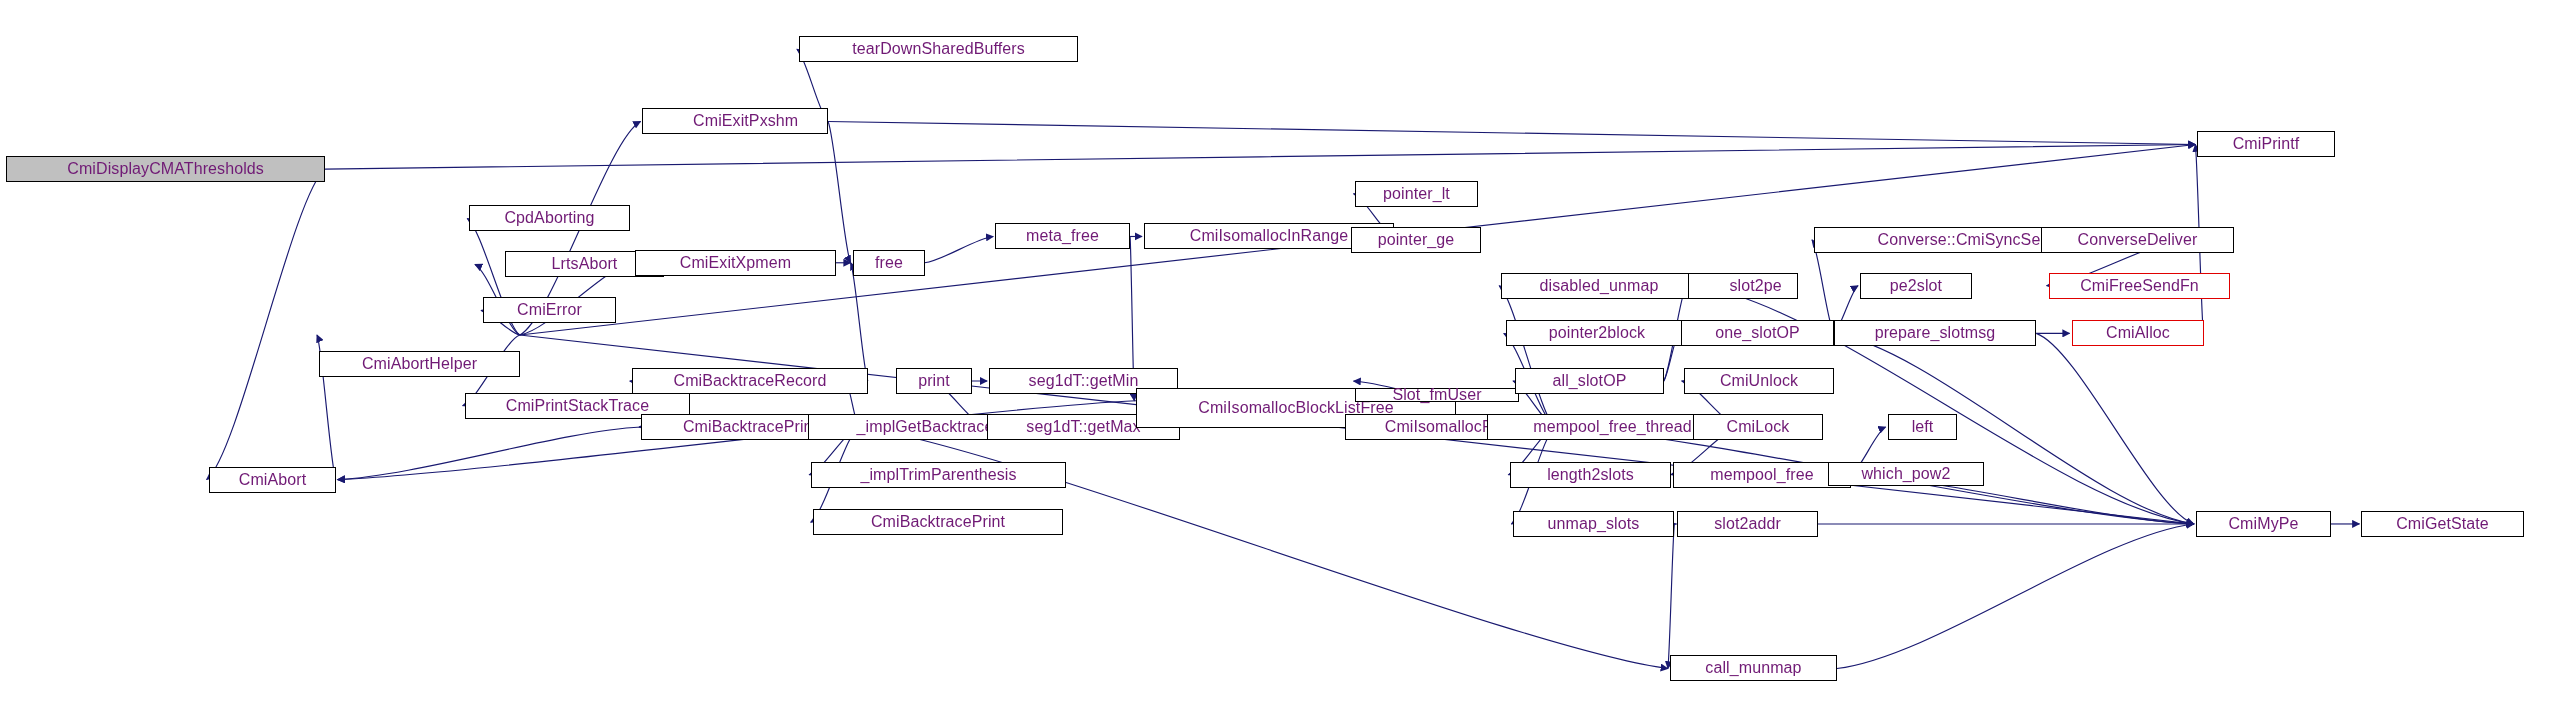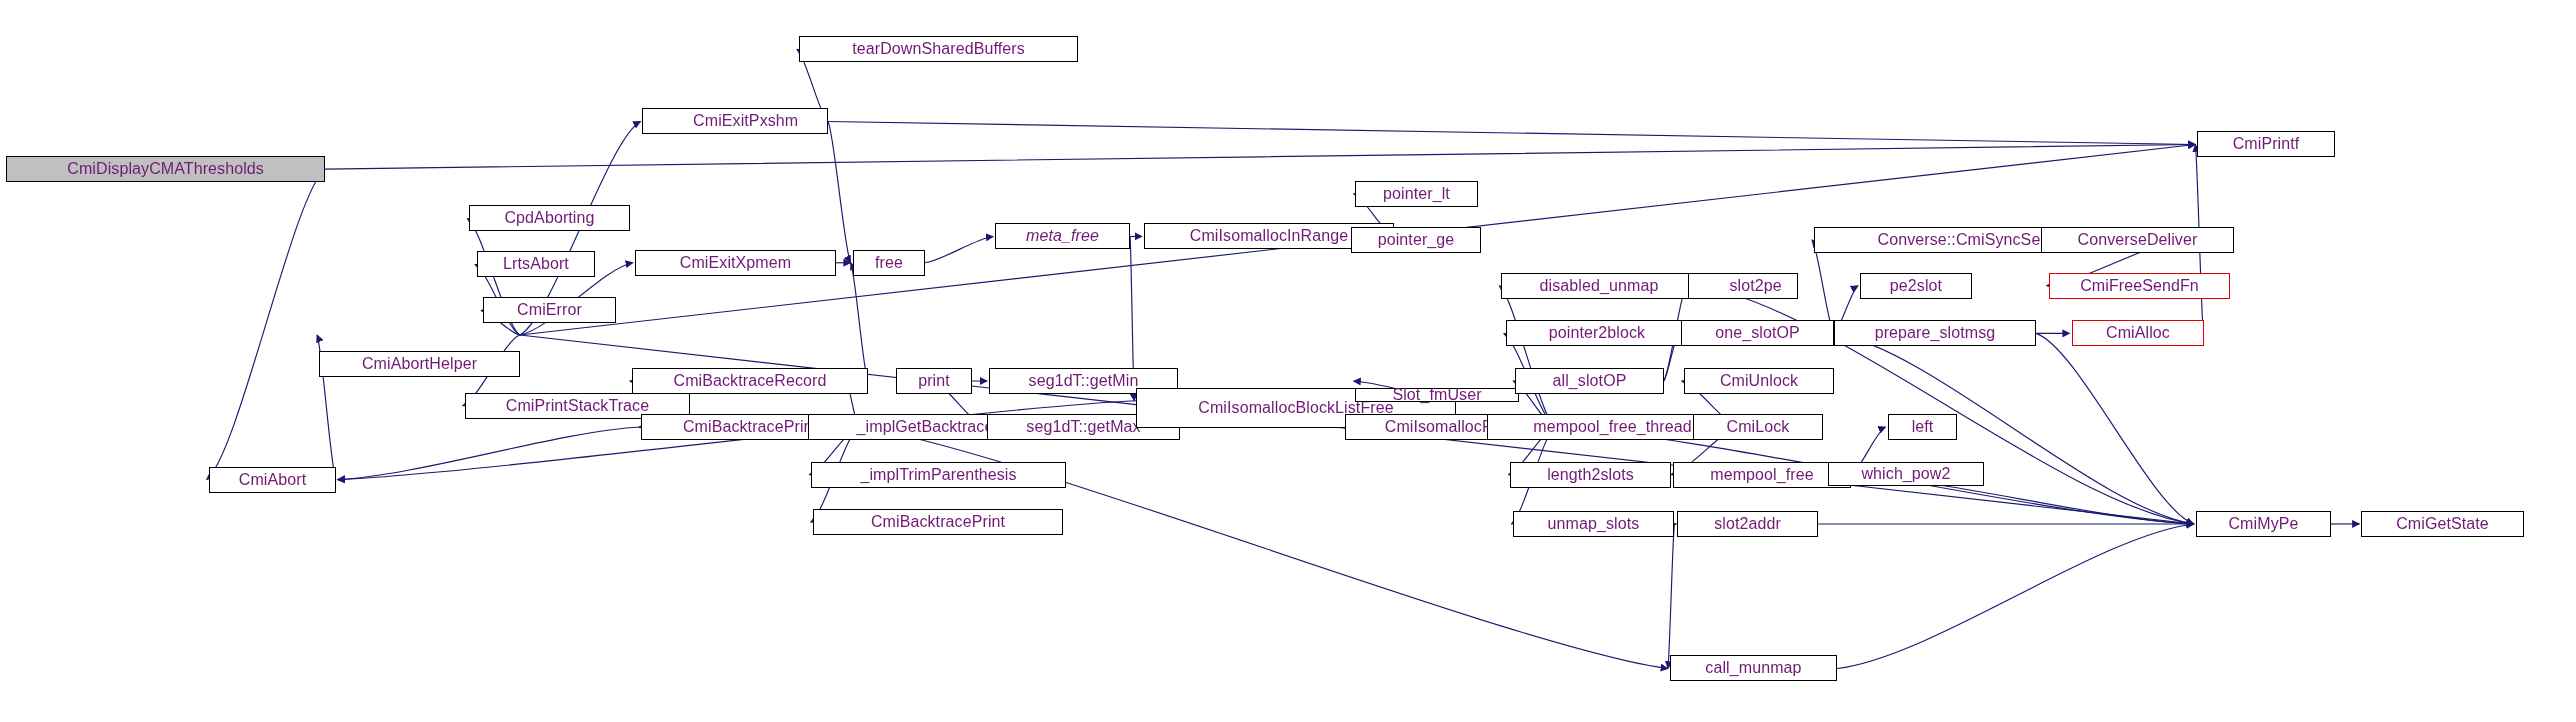--- a/index.html
+++ b/index.html
@@ -122,25 +122,25 @@
         <path d="M 1765.9285714285716 297.2090909090909 C 1905.3707142857145 317.0345454545454, 2142.93880952381 525.2018181818181, 2282.3809523809527 545.0272727272727" fill="none" stroke="#191970" stroke-width="1.2" marker-end="url(#arrow)"></path>
         <path d="M 2424.761904761905 545.0272727272727 L 2454.666666666667 545.0272727272727" fill="none" stroke="#191970" stroke-width="1.2" marker-end="url(#arrow)"></path>
         <path d="M 1911.095238095238 695.4272727272727 C 2011.342380952381 683.3952727272726, 2182.1338095238098 557.0592727272727, 2282.3809523809527 545.0272727272727" fill="none" stroke="#191970" stroke-width="1.2" marker-end="url(#arrow)"></path>
       </g>
   </svg>
   <div id="nodes">
       <div class="node root" style="left: 6.1px; top: 156px; width: 319px; height: 26px;">CmiDisplayCMAThresholds</div>
       <div class="node" style="left: 799px; top: 36px; width: 279px; height: 26px;">tearDownSharedBuffers</div>
       <div class="node" style="left: 642px; top: 108px; width: 186px; height: 26px; padding-left: 28px;">CmiExitPxshm</div>
       <div class="node" style="left: 469px; top: 205px; width: 161px; height: 26px;">CpdAborting</div>
-      <div class="node" style="left: 477px; top: 251px; width: 118px; height: 26px;">LrtsAbort</div>
+      <div class="node" style="left: 505px; top: 251px; width: 159px; height: 26px;">LrtsAbort</div>
       <div class="node" style="left: 483px; top: 297px; width: 133px; height: 26px;">CmiError</div>
       <div class="node" style="left: 635px; top: 250px; width: 201px; height: 26px;">CmiExitXpmem</div>
       <div class="node" style="left: 853px; top: 250px; width: 72px; height: 26px;">free</div>
-      <div class="node" style="left: 995px; top: 223px; width: 135px; height: 26px; font-style: italic;">meta_free</div>
+      <div class="node" style="left: 995px; top: 223px; width: 135px; height: 26px;">meta_free</div>
       <div class="node" style="left: 1144px; top: 223px; width: 250px; height: 26px;">CmiIsomallocInRange</div>
       <div class="node" style="left: 1355px; top: 181px; width: 123px; height: 26px;">pointer_lt</div>
       <div class="node" style="left: 1351px; top: 227px; width: 130px; height: 26px;">pointer_ge</div>
       <div class="node" style="left: 319px; top: 322px; width: 201px; height: 26px; margin-top: 29px;">CmiAbortHelper</div>
       <div class="node" style="left: 465px; top: 393px; width: 225px; height: 26px;">CmiPrintStackTrace</div>
       <div class="node" style="left: 632px; top: 368px; width: 236px; height: 26px;">CmiBacktraceRecord</div>
       <div class="node" style="left: 641px; top: 414px; width: 218px; height: 26px;">CmiBacktracePrint</div>
       <div class="node" style="left: 896px; top: 368px; width: 76px; height: 26px;">print</div>
       <div class="node" style="left: 808px; top: 414px; width: 261px; height: 26px;">_implGetBacktraceSys</div>
       <div class="node" style="left: 811px; top: 462px; width: 255px; height: 26px;">_implTrimParenthesis</div>

